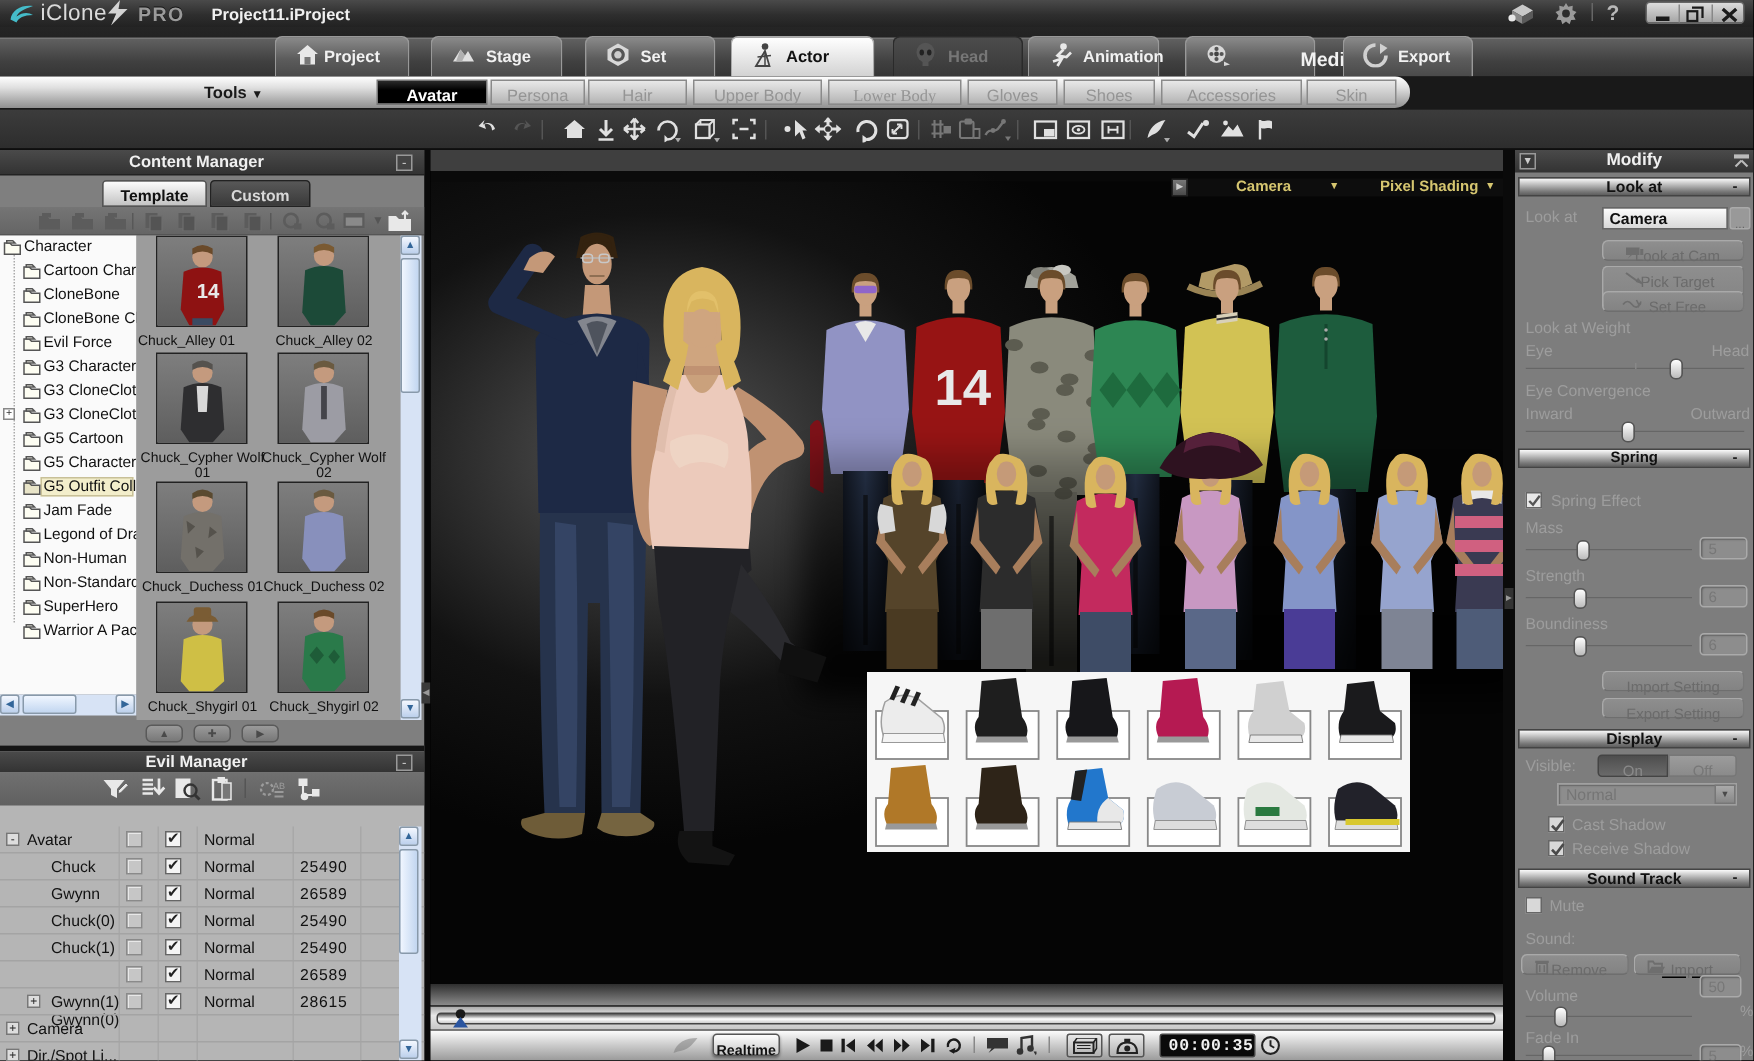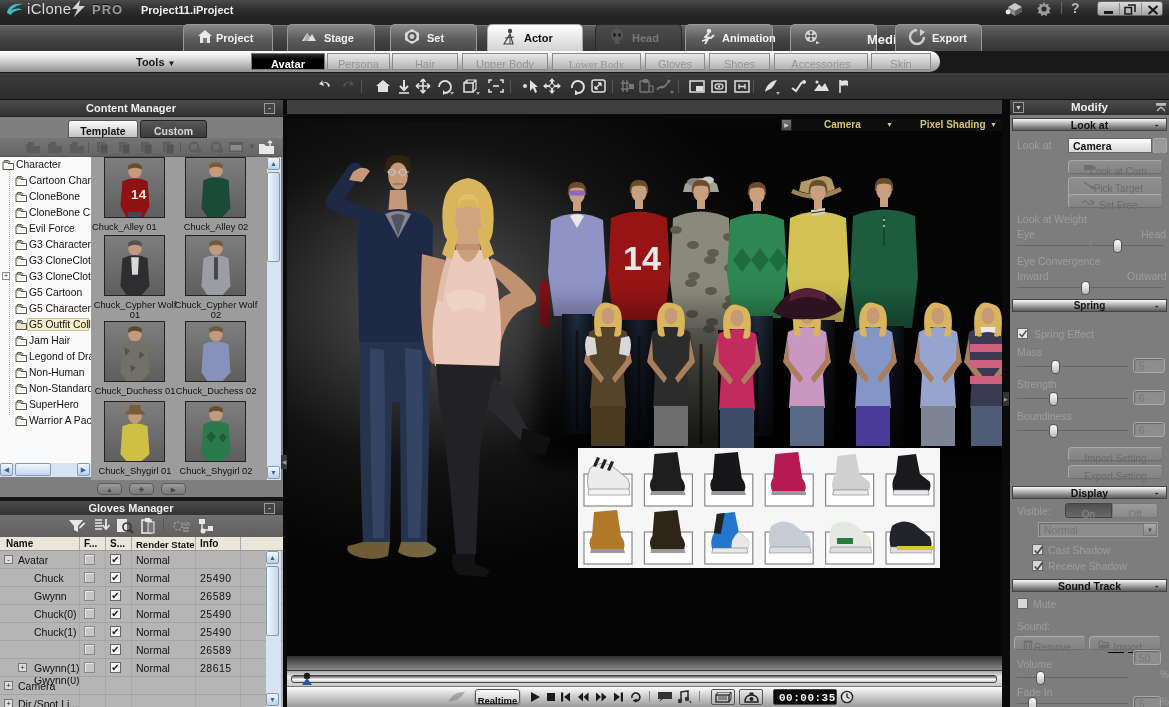--- a/index.html
+++ b/index.html
@@ -339,21 +339,21 @@
       <div class="abs" style="left:27px;top:161px;width:62px;height:13px;background:#f3eecb;border:1px solid #c8c098;"></div>
       <svg class="abs" style="left:15px;top:162px;" width="13" height="12" viewBox="0 0 13 12">
         <path d="M1 3 L1 10.5 L11.5 10.5 L11.5 4.5 L6 4.5 L4.5 3 Z" fill="#e8e4c8" stroke="#555" stroke-width="1"></path>
         <path d="M2.5 1.5 L6.5 1.5 L8 3 L2.5 3 Z" fill="#e8e4c8" stroke="#555" stroke-width="1"></path>
       </svg>
       <div class="abs" style="left:29px;top:162px;white-space:nowrap;">G5 Outfit Colle</div>
       <svg class="abs" style="left:15px;top:178px;" width="13" height="12" viewBox="0 0 13 12">
         <path d="M1 3 L1 10.5 L11.5 10.5 L11.5 4.5 L6 4.5 L4.5 3 Z" fill="#fdfdf2" stroke="#555" stroke-width="1"></path>
         <path d="M2.5 1.5 L6.5 1.5 L8 3 L2.5 3 Z" fill="#fdfdf2" stroke="#555" stroke-width="1"></path>
       </svg>
-      <div class="abs" style="left:29px;top:178px;white-space:nowrap;">Jam Hair</div>
+      <div class="abs" style="left:29px;top:178px;white-space:nowrap;">Jam Fade</div>
       <svg class="abs" style="left:15px;top:194px;" width="13" height="12" viewBox="0 0 13 12">
         <path d="M1 3 L1 10.5 L11.5 10.5 L11.5 4.5 L6 4.5 L4.5 3 Z" fill="#fdfdf2" stroke="#555" stroke-width="1"></path>
         <path d="M2.5 1.5 L6.5 1.5 L8 3 L2.5 3 Z" fill="#fdfdf2" stroke="#555" stroke-width="1"></path>
       </svg>
       <div class="abs" style="left:29px;top:194px;white-space:nowrap;">Legond of Drag</div>
       <svg class="abs" style="left:15px;top:210px;" width="13" height="12" viewBox="0 0 13 12">
         <path d="M1 3 L1 10.5 L11.5 10.5 L11.5 4.5 L6 4.5 L4.5 3 Z" fill="#fdfdf2" stroke="#555" stroke-width="1"></path>
         <path d="M2.5 1.5 L6.5 1.5 L8 3 L2.5 3 Z" fill="#fdfdf2" stroke="#555" stroke-width="1"></path>
       </svg>
       <div class="abs" style="left:29px;top:210px;white-space:nowrap;">Non-Human</div>
@@ -463,21 +463,21 @@
     <div class="abs" style="left:0;top:0;width:13px;height:13px;background:linear-gradient(180deg,#f4f8ff,#bcd0ec);border:1px solid #89a;border-radius:2px;color:#369;font-size:7px;text-align:center;line-height:12px;">▲</div>
     <div class="abs" style="left:0;top:309px;width:13px;height:13px;background:linear-gradient(180deg,#f4f8ff,#bcd0ec);border:1px solid #89a;border-radius:2px;color:#369;font-size:7px;text-align:center;line-height:12px;">▼</div>
     <div class="abs" style="left:0;top:15px;width:13px;height:90px;background:linear-gradient(90deg,#f0f6ff,#c2d6f0);border:1px solid #89a;border-radius:2px;"></div>
   </div>
     <div class="abs" style="left:97px;top:383px;width:25px;height:12px;background:linear-gradient(180deg,#9a9a9a,#787878);border:1px solid #5a5a5a;border-radius:4px;text-align:center;color:#4a4a4a;font-size:7px;line-height:11px;">▲</div>
     <div class="abs" style="left:129px;top:383px;width:25px;height:12px;background:linear-gradient(180deg,#9a9a9a,#787878);border:1px solid #5a5a5a;border-radius:4px;text-align:center;color:#4a4a4a;font-size:7px;line-height:11px;">✚</div>
     <div class="abs" style="left:161px;top:383px;width:25px;height:12px;background:linear-gradient(180deg,#9a9a9a,#787878);border:1px solid #5a5a5a;border-radius:4px;text-align:center;color:#4a4a4a;font-size:7px;line-height:11px;">▶</div>
   <div class="abs" style="left:0;top:397px;width:283px;height:210px;background:#b5b5b5;">
     <div class="abs" style="left:0;top:0;width:283px;height:4px;background:#151515;"></div>
     <div class="abs" style="left:0;top:4px;width:283px;height:14px;background:linear-gradient(180deg,#4a4a4a,#333);">
-      <div class="abs bold" style="left:0;top:1px;width:262px;text-align:center;color:#f0f0f0;font-size:11px;">Gloves Manager</div>
+      <div class="abs bold" style="left:0;top:1px;width:262px;text-align:center;color:#f0f0f0;font-size:11px;">Evil Manager</div>
       <div class="abs" style="left:264px;top:2px;width:11px;height:11px;border:1px solid #999;background:#444;color:#ccc;font-size:9px;line-height:8px;text-align:center;">-</div>
     </div>
       <div class="abs" style="left:0;top:18px;width:283px;height:22px;background:linear-gradient(180deg,#707070,#606060);">
         <svg class="abs" style="left:68px;top:3px;" width="18" height="16" viewBox="0 0 18 16">
           <path d="M1 2 L15 2 L10 8 L10 14 L6 12 L6 8 Z" fill="#e8e8e8"></path>
           <path d="M11 9 L16 4 L17.5 5.5 L12.5 10.5 L10.8 11 Z" fill="#e8e8e8" stroke="#555" stroke-width="0.5"></path>
         </svg>
         <svg class="abs" style="left:93px;top:3px;" width="18" height="16" viewBox="0 0 18 16">
           <path d="M2 2 L9 2 M2 5 L9 5 M2 8 L9 8 M2 11 L9 11" stroke="#e8e8e8" stroke-width="1.6"></path>
           <path d="M13 1 L13 10 M9.5 7 L13 11 L16.5 7" stroke="#e8e8e8" stroke-width="1.8" fill="none"></path>
@@ -498,32 +498,20 @@
           <text x="10" y="8" font-size="6" fill="#e8e8e8">AB</text>
           <path d="M11 10 L17 10 M11 13 L17 13" stroke="#e8e8e8" stroke-width="1.3"></path>
         </svg>
         <svg class="abs" style="left:198px;top:3px;" width="18" height="16" viewBox="0 0 18 16">
           <path d="M4 3 L4 12 L12 12" stroke="#e8e8e8" stroke-width="1.4" fill="none"></path>
           <rect x="1" y="1" width="6" height="5" fill="#e8e8e8"></rect>
           <circle cx="5" cy="13" r="2.5" fill="#e8e8e8"></circle>
           <rect x="10" y="8" width="5" height="5" fill="#e8e8e8"></rect>
         </svg>
       </div>
-      <div class="abs" style="left:0;top:40px;width:283px;height:14px;background:#eae6da;border-bottom:1px solid #999;font-size:10px;color:#111;">
-  <div class="abs bold" style="left:6px;top:1px;">Name</div>
-  <div class="abs bold" style="left:84px;top:1px;">F...</div>
-  <div class="abs bold" style="left:110px;top:1px;">S...</div>
-  <div class="abs bold" style="left:136px;top:1.5px;font-size:9.5px;">Render State</div>
-  <div class="abs bold" style="left:200px;top:1px;">Info</div>
-  <div class="abs" style="left:79px;top:0;width:1px;height:13px;background:#aaa;"></div>
-  <div class="abs" style="left:105px;top:0;width:1px;height:13px;background:#aaa;"></div>
-  <div class="abs" style="left:131px;top:0;width:1px;height:13px;background:#aaa;"></div>
-  <div class="abs" style="left:195px;top:0;width:1px;height:13px;background:#aaa;"></div>
-  <div class="abs" style="left:240px;top:0;width:1px;height:13px;background:#aaa;"></div>
-</div>
       <div class="abs" style="left:0;top:54px;width:283px;height:156px;font-size:10.5px;color:#111;">
         <div class="abs" style="left:79px;top:0;width:1px;height:156px;background:#a8a8a8;"></div>
         <div class="abs" style="left:105px;top:0;width:1px;height:156px;background:#a8a8a8;"></div>
         <div class="abs" style="left:131px;top:0;width:1px;height:156px;background:#a8a8a8;"></div>
         <div class="abs" style="left:195px;top:0;width:1px;height:156px;background:#a8a8a8;"></div>
         <div class="abs" style="left:240px;top:0;width:1px;height:156px;background:#a8a8a8;"></div>
         <div class="abs" style="left:0;top:17px;width:283px;height:1px;background:#a4a4a4;"></div>
         <div class="abs" style="left:4px;top:4px;width:9px;height:9px;background:#ddd;border:1px solid #777;font-size:8px;line-height:7px;text-align:center;color:#222;">-</div>
         <div class="abs" style="left:18px;top:3px;">Avatar</div>
         <div class="abs" style="left:84px;top:3px;width:11px;height:11px;background:#c6c6c6;border:1px solid #8a8a8a;box-shadow:inset 1px 1px 0 #e8e8e8;"></div>

